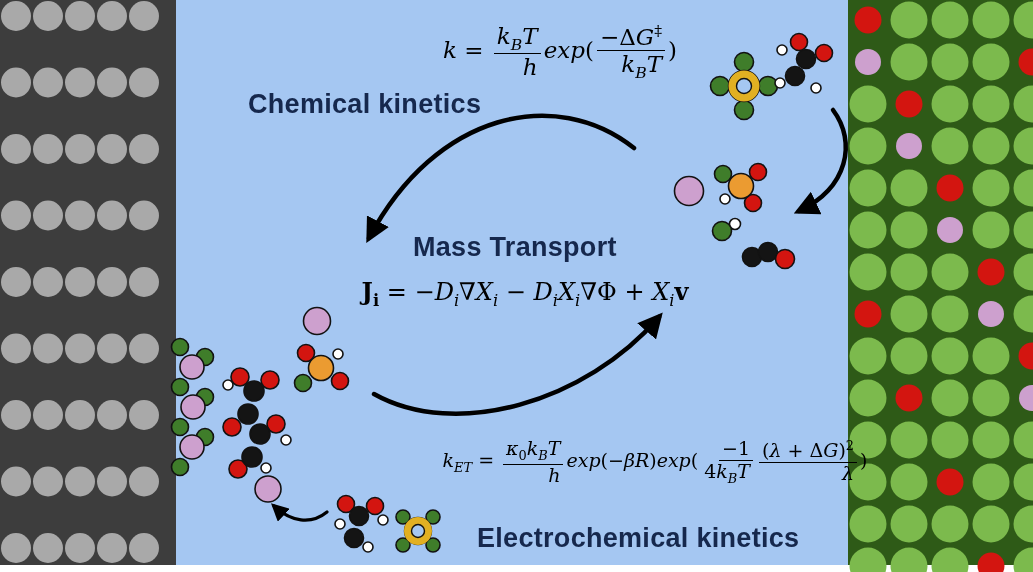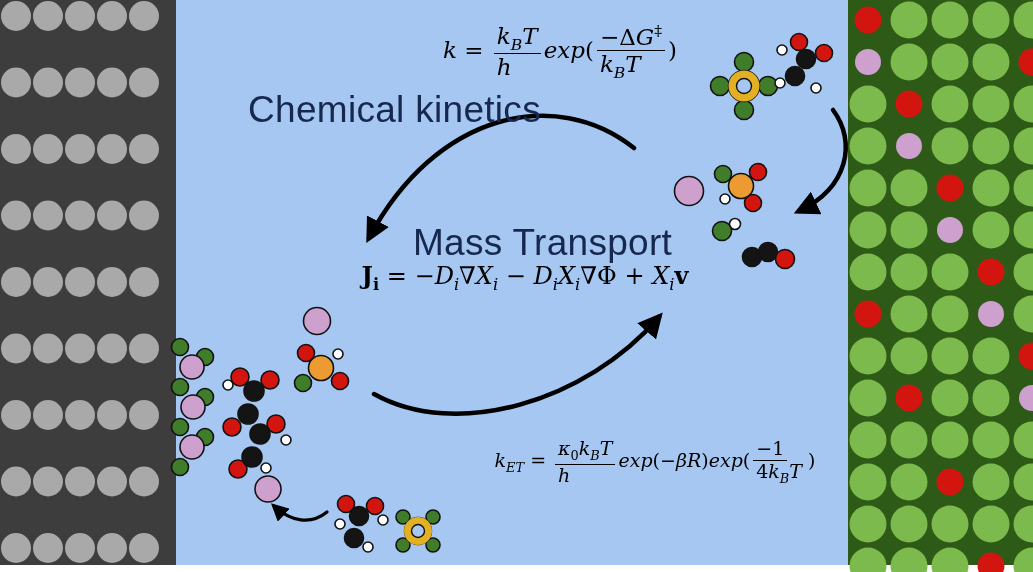--- a/index.html
+++ b/index.html
@@ -21,29 +21,29 @@
   .a-white   { fill:var(--atom-white); }
   .a-plum    { fill:var(--atom-plum); }
   .a-dgreen  { fill:var(--atom-dark-green); }
   .a-orange  { fill:var(--atom-orange); }
   .ring-gold { fill:none; stroke:var(--atom-gold); stroke-width:8; }
   .ring-line { fill:none; stroke:#121212; stroke-width:1.4; }
 
   .arrow { fill:none; stroke:var(--arrow-black); stroke-width:4.5; stroke-linecap:round; }
   .arrow.thin { stroke-width:3.2; }
 
-  .label { position:absolute; color:var(--text-navy); font-size:37px; font-weight:400;
+  .label { position:absolute; color:var(--text-navy); font-size:27px; font-weight:700;
            letter-spacing:.3px; white-space:nowrap; }
 
   .eq { position:absolute; text-align:center; font-family:"DejaVu Serif", serif;
         color:#000; white-space:nowrap; line-height:1.3; }
   .eq i { font-style:italic; }
   .eq b { font-weight:bold; font-style:normal; }
   .eq sub, .eq sup { font-size:.68em; }
-  .frac { display:inline-flex; flex-direction:column; align-items:flex-start;
+  .frac { display:inline-flex; flex-direction:column; align-items:flex-end;
           vertical-align:middle; margin:0 3px; line-height:1.15; }
   .frac .num { border-bottom:1.5px solid #000; padding:0 3px; }
   .frac .den { padding:0 3px; }
 </style>
 </head>
 <body>
 
 <div class="canvas">
 
   <svg class="layer" width="1033" height="572" viewBox="0 0 1033 572">
@@ -267,30 +267,34 @@
       <circle cx="433" cy="517" r="7" class="atom a-dgreen"></circle>
       <circle cx="403" cy="545" r="7" class="atom a-dgreen"></circle>
       <circle cx="433" cy="545" r="7" class="atom a-dgreen"></circle>
       <circle cx="418" cy="531" r="13.5" class="ring-line"></circle>
       <circle cx="418" cy="531" r="10" class="ring-gold"></circle>
       <circle cx="418" cy="531" r="6.5" class="ring-line"></circle>
     </g>
   </svg>
 
   <div class="label" style="left:248px; top:89px">Chemical kinetics</div>
-  <div class="label" style="left:413px; top:222px">Mass Transport</div>
+  <div class="label" style="left:413px; top:232px">Mass Transport</div>
+  <div class="label" style="left:477px; top:523px">Electrochemical kinetics</div>
 
   <div class="eq" style="left:400px; top:22px;  width:320px; font-size:23px"><i>k</i> = <span class="frac">
         <span class="num"><i>k</i><sub><i>B</i></sub><i>T</i></span>
         <span class="den"><i>h</i></span>
       </span><i>exp</i>(<span class="frac">
         <span class="num">−Δ<i>G</i><sup>‡</sup></span>
         <span class="den"><i>k</i><sub><i>B</i></sub><i>T</i></span>
       </span>)</div>
-  <div class="eq" style="left:285px; top:260px; width:480px; font-size:24px"><b>J</b><sub><b>i</b></sub> = −<i>D</i><sub><i>i</i></sub>∇<i>X</i><sub><i>i</i></sub> − <i>D</i><sub><i>i</i></sub><i>X</i><sub><i>i</i></sub>∇Φ + <i>X</i><sub><i>i</i></sub><b>v</b></div>
+  <div class="eq" style="left:285px; top:276px; width:480px; font-size:24px"><b>J</b><sub><b>i</b></sub> = −<i>D</i><sub><i>i</i></sub>∇<i>X</i><sub><i>i</i></sub> − <i>D</i><sub><i>i</i></sub><i>X</i><sub><i>i</i></sub>∇Φ + <i>X</i><sub><i>i</i></sub><b>v</b></div>
   <div class="eq" style="left:330px; top:438px; width:650px; font-size:19px"><i>k</i><sub><i>ET</i></sub> = <span class="frac">
         <span class="num"><i>κ</i><sub>0</sub><i>k</i><sub><i>B</i></sub><i>T</i></span>
         <span class="den"><i>h</i></span>
       </span><i>exp</i>(−<i>βR</i>)<i>exp</i>(<span class="frac">
         <span class="num">−1</span>
         <span class="den">4<i>k</i><sub><i>B</i></sub><i>T</i></span>
+      </span><span class="frac">
+        <span class="num">(<i>λ</i> + Δ<i>G</i>)<sup>2</sup></span>
+        <span class="den"><i>λ</i></span>
       </span>)</div>
 </div>
 
 </body></html>

